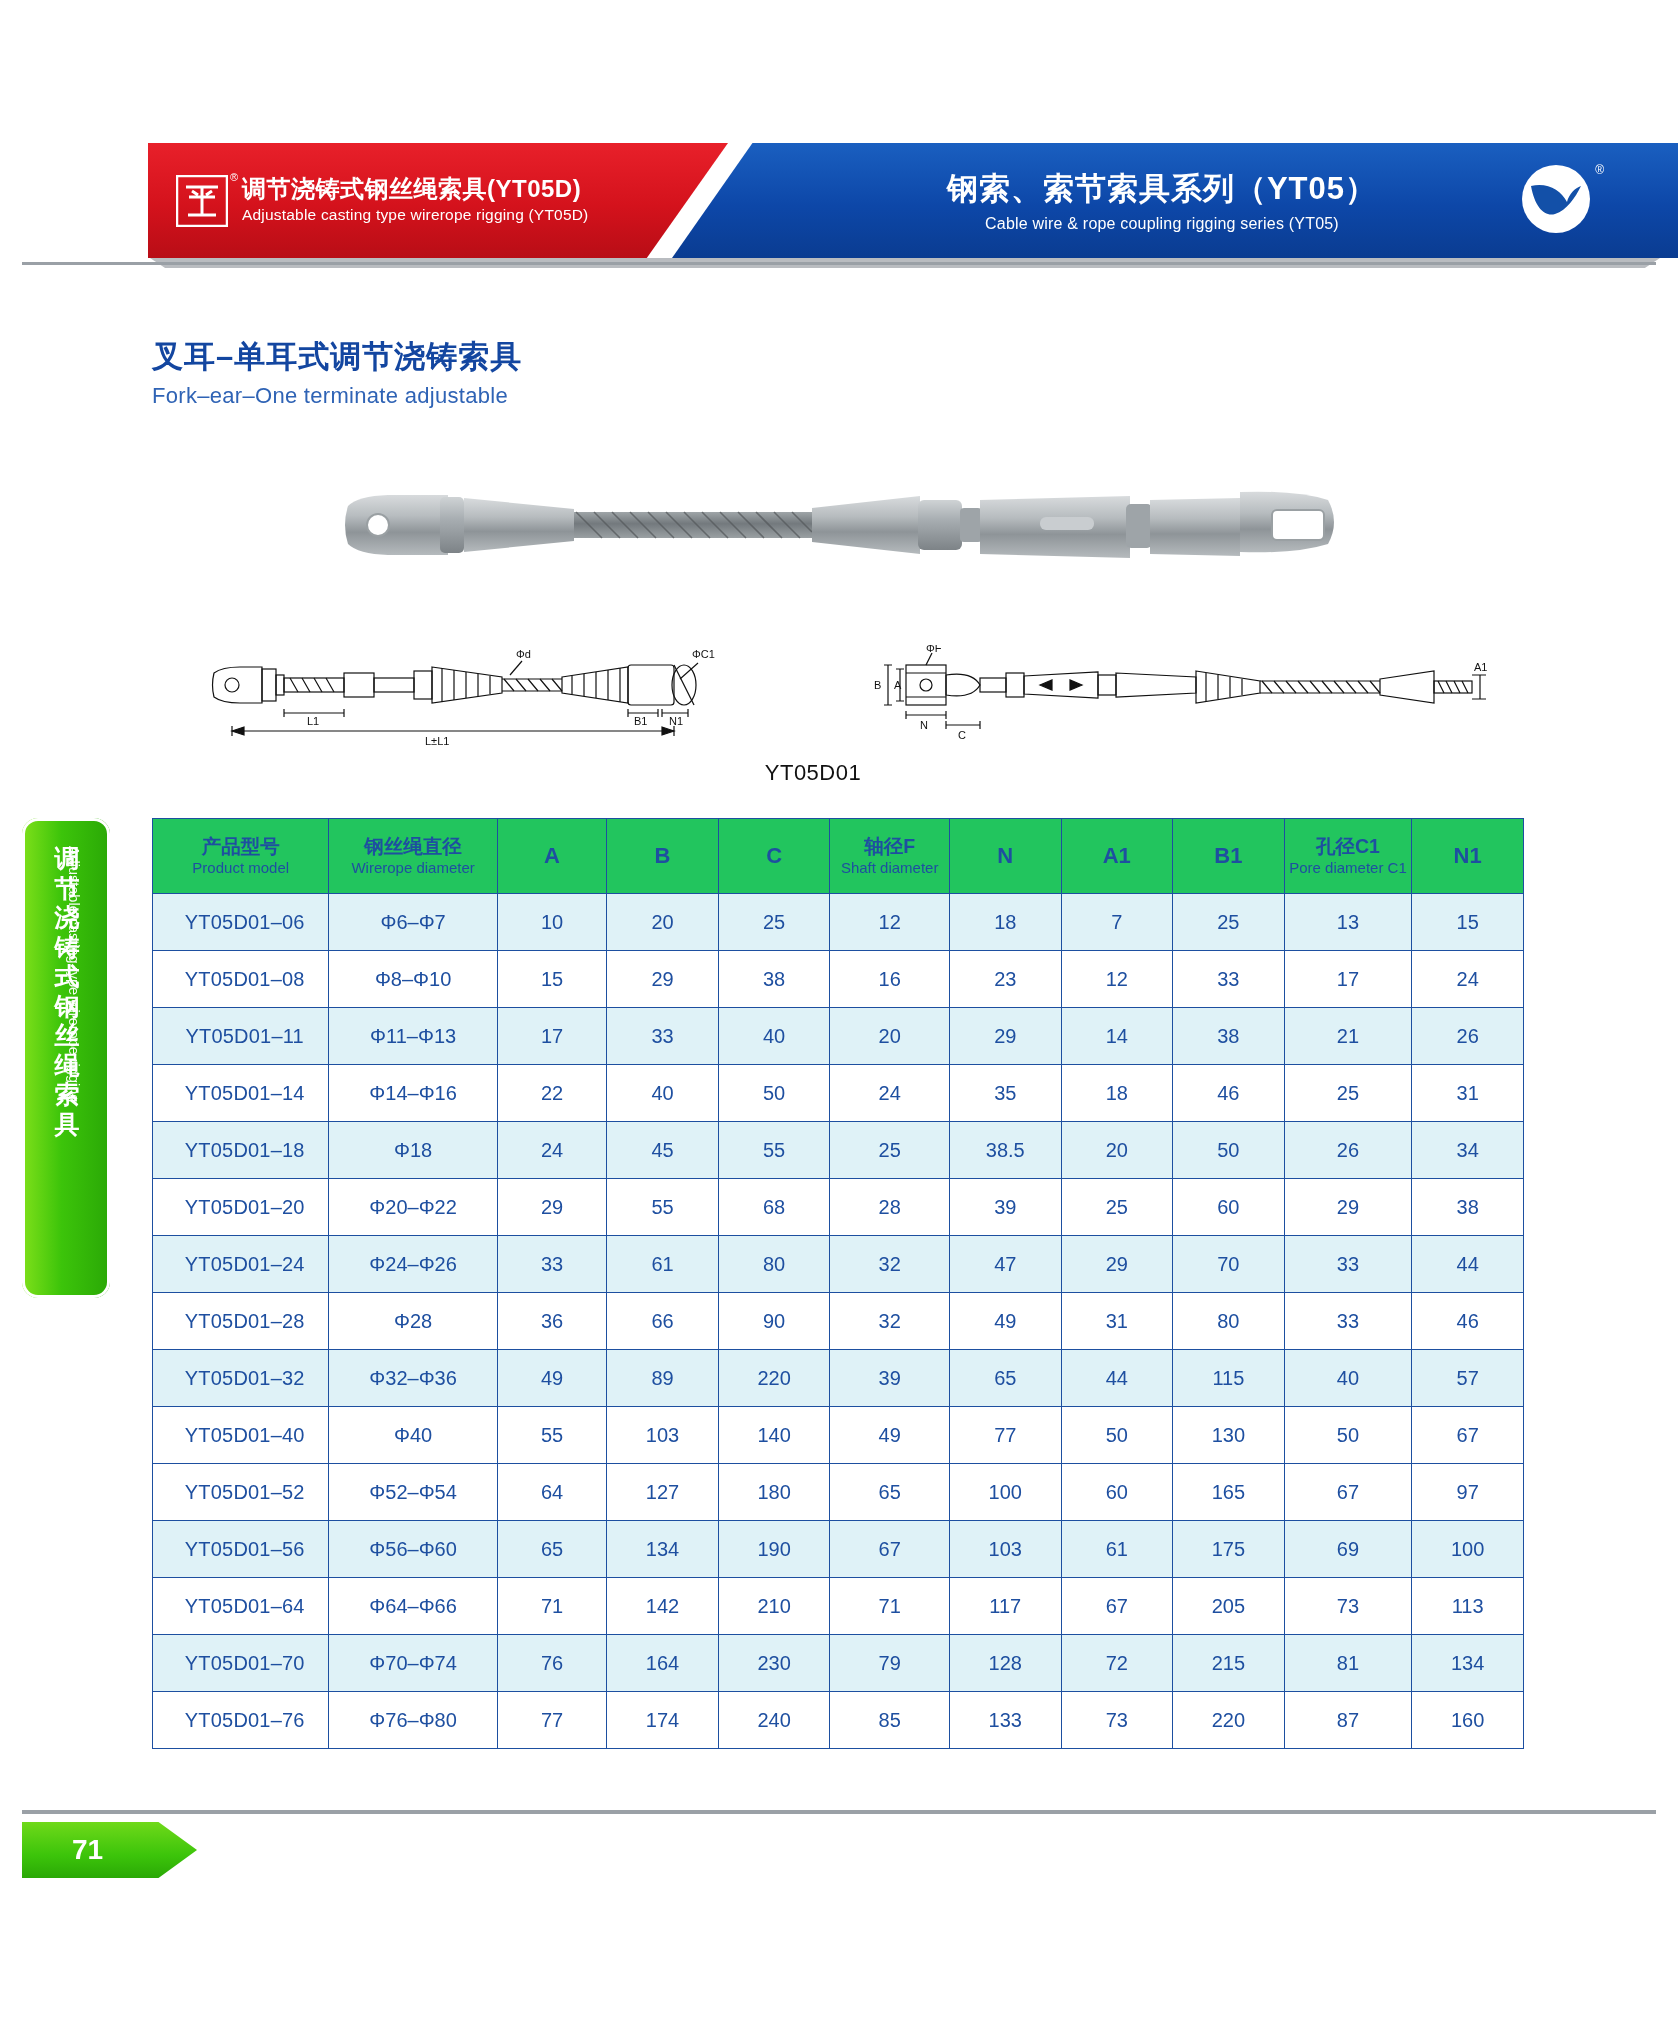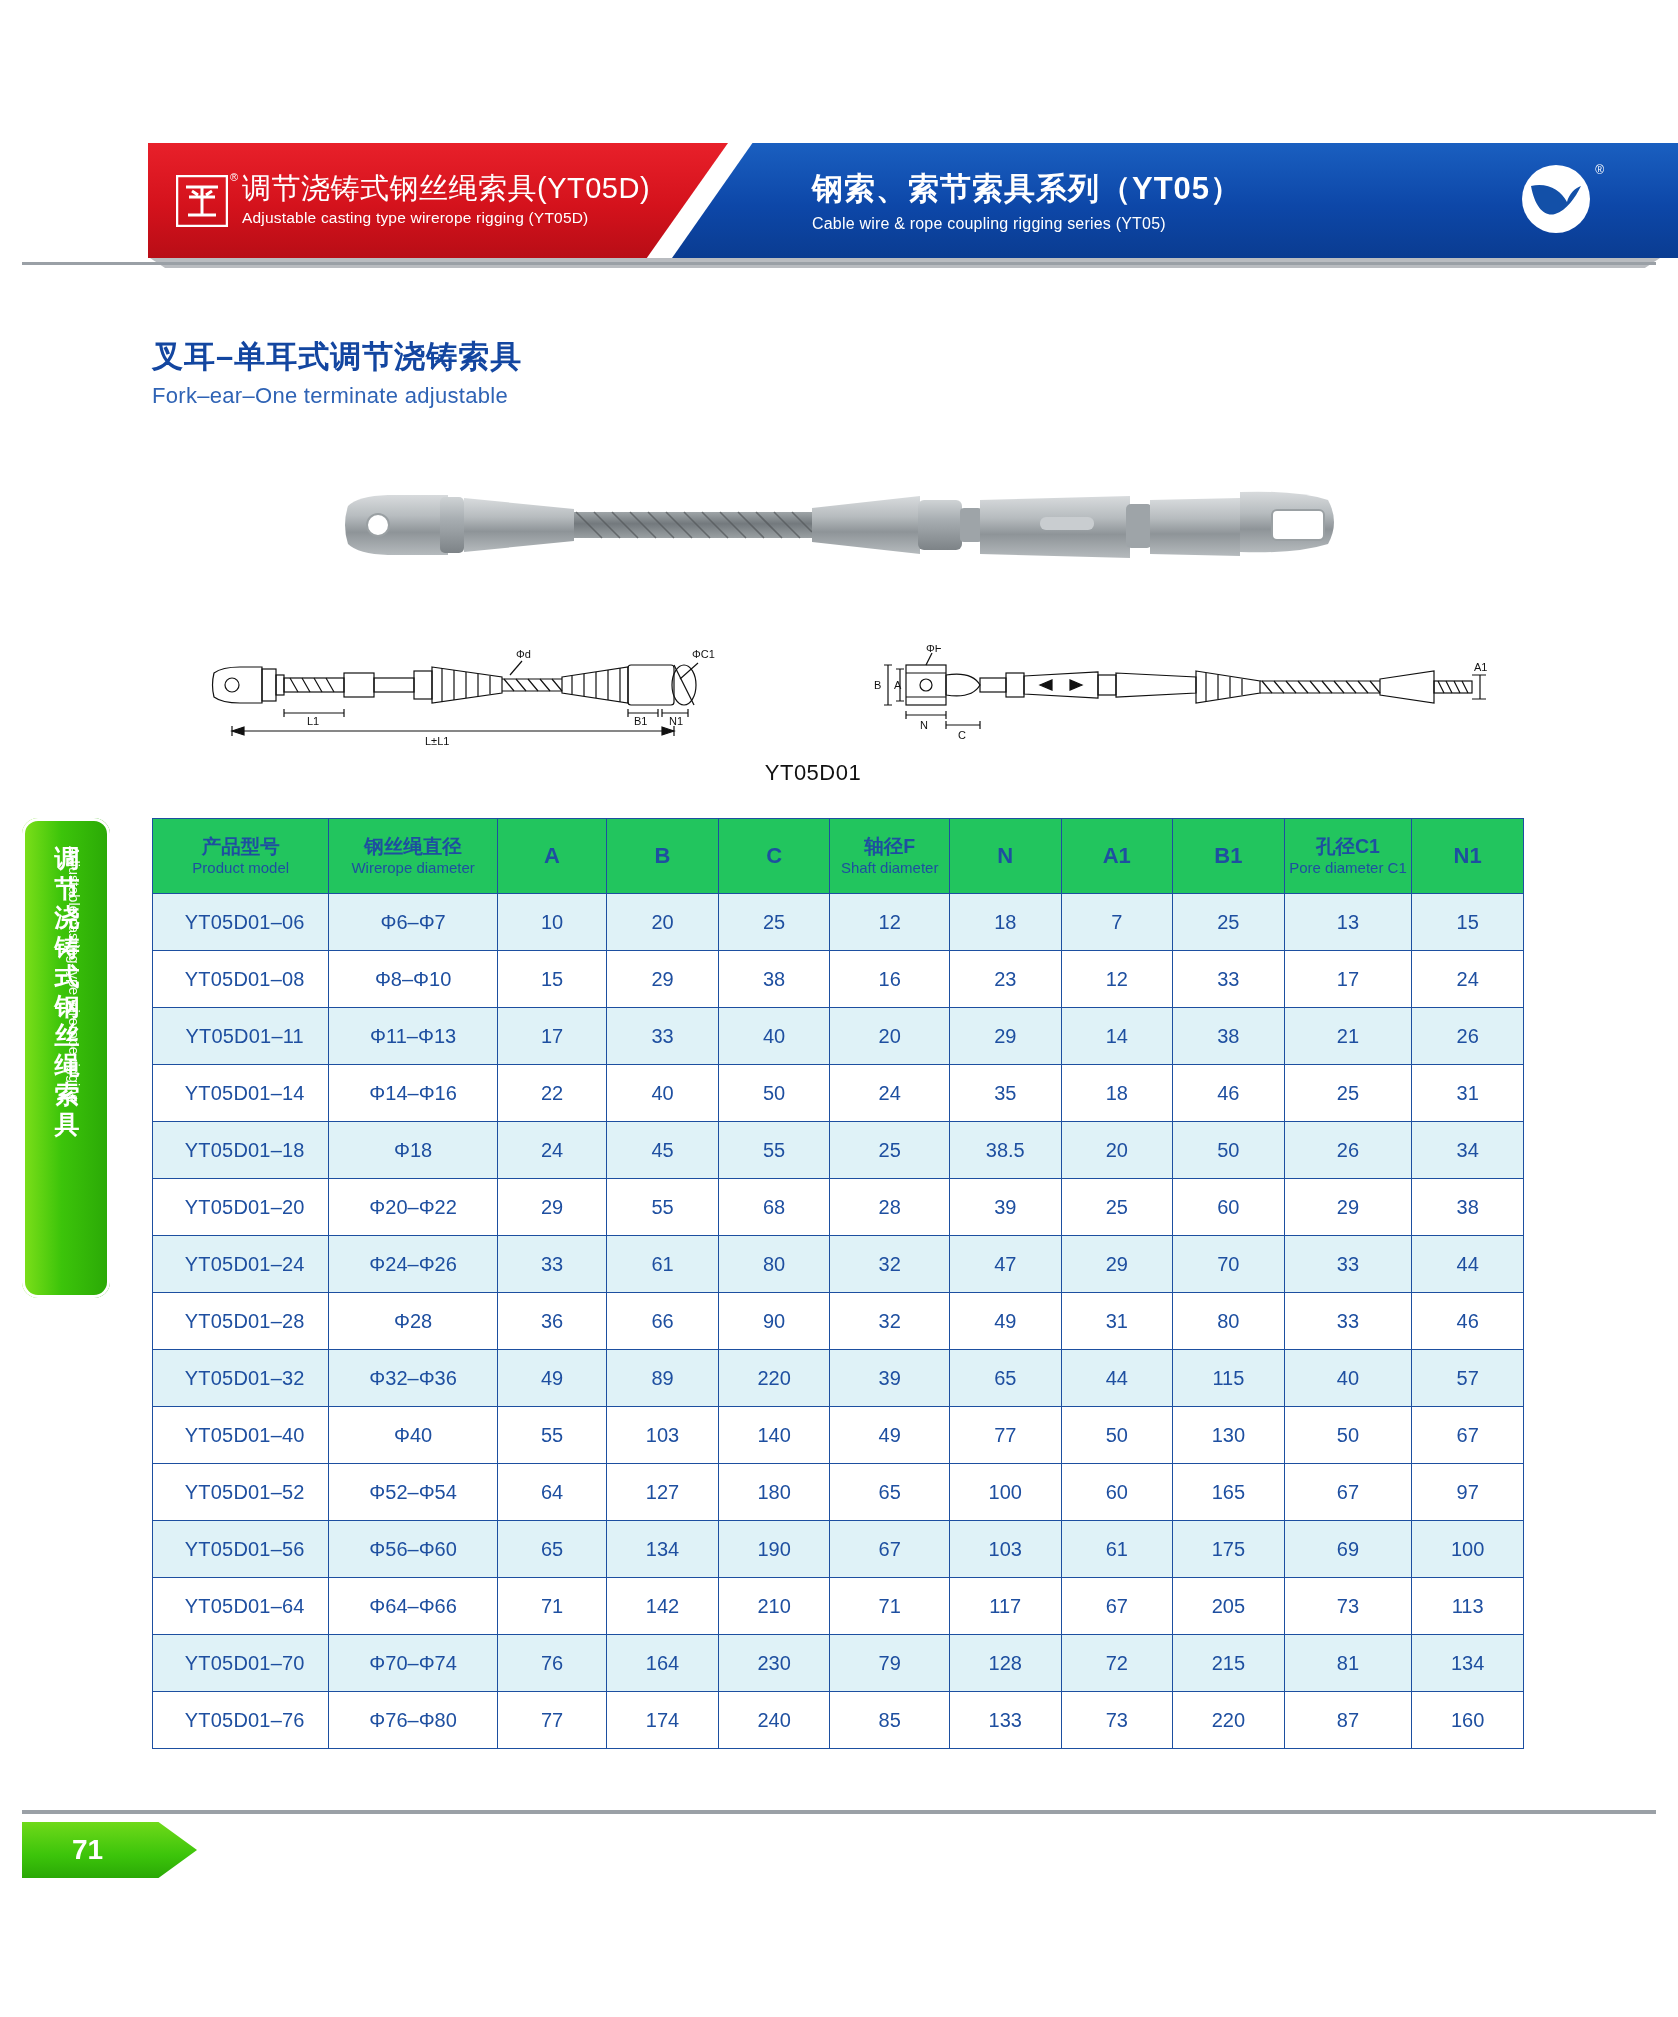--- a/index.html
+++ b/index.html
@@ -56,39 +56,40 @@
     font-size: 11px;
     color: #fff;
   }
   .header-red-texts {
     display: flex;
     flex-direction: column;
     justify-content: center;
     color: #fff;
   }
   .hdr-cn {
-    font-size: 29px;
-    font-weight: normal;
+    font-size: 24px;
+    font-weight: bold;
     letter-spacing: 0.5px;
     line-height: 1.15;
   }
   .hdr-en {
     font-size: 15.5px;
     letter-spacing: 0.2px;
     line-height: 1.5;
   }
   .header-blue-texts {
     position: absolute;
     left: 140px;
     top: 0;
     height: 115px;
     display: flex;
     flex-direction: column;
     justify-content: center;
     color: #fff;
+    text-align: center;
     width: 700px;
   }
   .hdr-blue-cn {
     font-size: 31px;
     font-weight: bold;
     letter-spacing: 1px;
   }
   .hdr-blue-en {
     font-size: 16px;
     letter-spacing: 0.2px;

